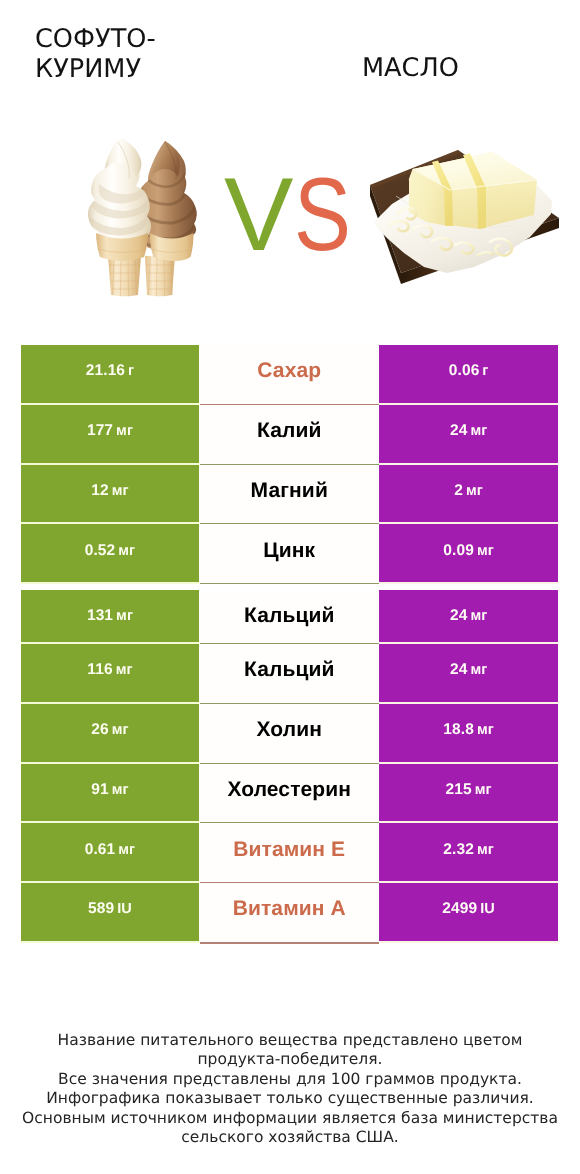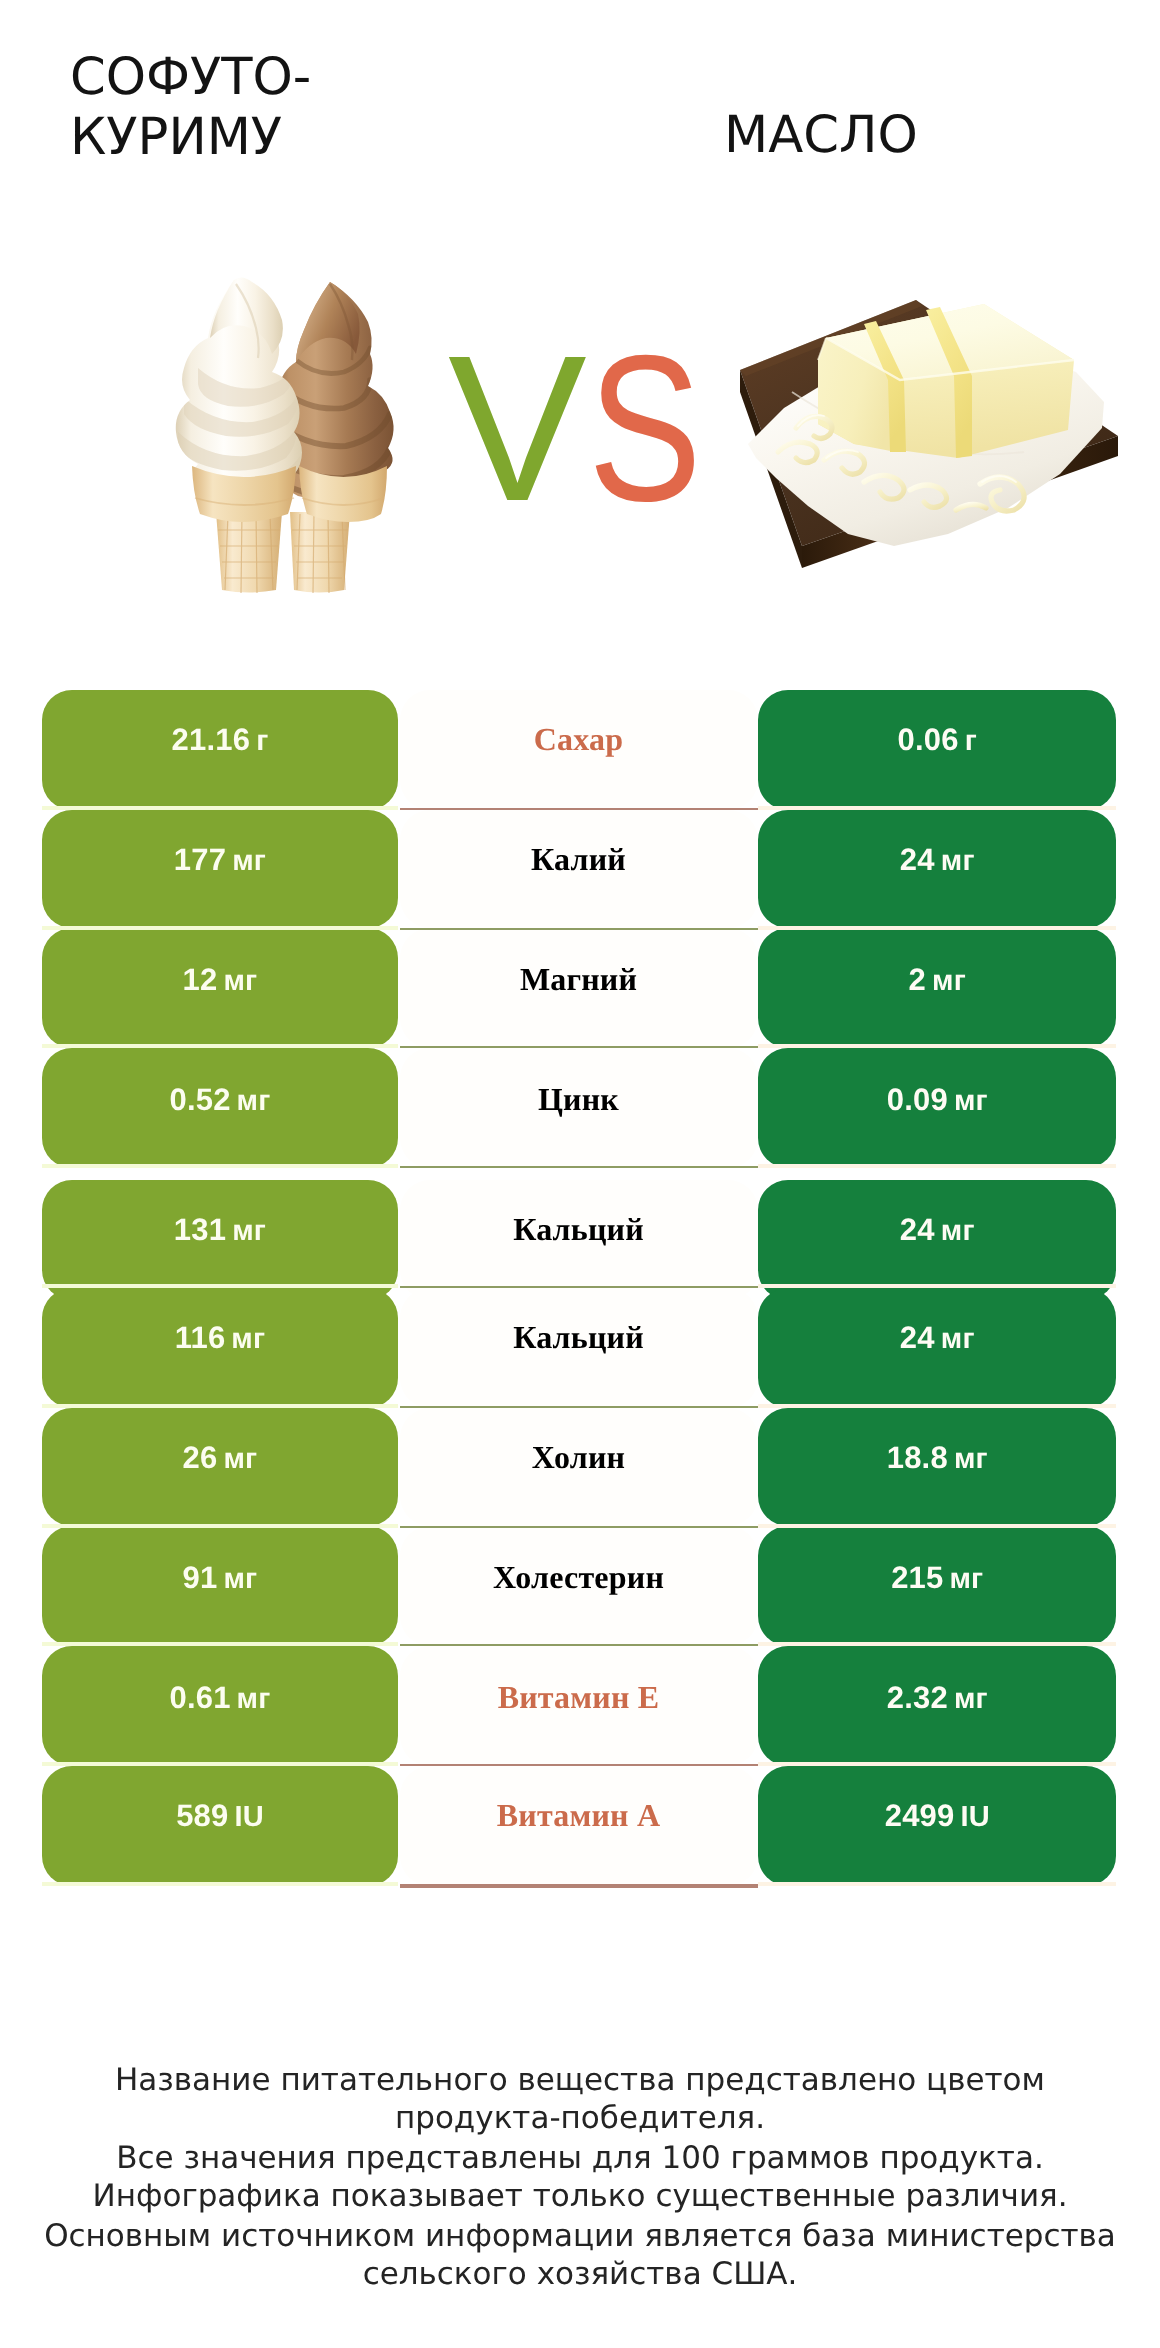--- a/index.html
+++ b/index.html
@@ -33,27 +33,27 @@
   .vs .s { display:inline-block; transform:scaleX(0.82); transform-origin:left center; margin-left:1px; }
   .vs .v { color:#7FA72E; }
   .vs .s { color:#E1684A; }
   .hero-art { position:absolute; left:0; top:0; width:580px; height:320px; }
 
   
   .table { position:absolute; left:21px; top:344.8px; width:537px; height:598px; }
   .sep { z-index:2; }
   .row { position:absolute; left:0; width:537px; height:59.8px; }
   .cell { position:absolute; top:0; height:59.8px; box-sizing:border-box;
-          display:flex; align-items:center; justify-content:center;border-radius:15px; }
+          display:flex; align-items:center; justify-content:center; }
   .cell-left  { left:0px;   width:178px; color:#fcfdf0; background:#80A630; }
   .cell-mid   { left:179px; width:178.5px; background:#fffefc; }
-  .cell-right { left:358.3px; width:178.7px; color:#fefcf4; background:#15803d; }
+  .cell-right { left:358.3px; width:178.7px; color:#fefcf4; background:#a21caf; }
   .val { position:relative; top:-3.5px; font-size:15.5px; font-weight:bold; letter-spacing:0.1px; white-space:nowrap; }
   .val .u { font-size:14.5px; font-weight:bold; margin-left:3px; }
-  .lbl { position:relative; top:-3.5px; font-size:16px; font-weight:bold; letter-spacing:0.1px;font-family:Liberation Serif, serif; }
+  .lbl { position:relative; top:-3.5px; font-size:21px; font-weight:bold; letter-spacing:0.1px; }
   .lbl.green { color:#000000; }
   .lbl.orange { color:#CB6B4B; }
   .sep { position:absolute; left:0; width:537px; height:2px; }
   .sep .sl { position:absolute; left:0; width:178px; height:2px; background:#f4fad6; }
   .sep .sm { position:absolute; left:179px; width:178.5px; height:1px; top:1px; }
   .sep { pointer-events:none; }
   .sep .sm.green { background:#8e9c63; }
   .sep .sm.orange { background:#b38274; }
   .sep .sr { position:absolute; left:358.3px; width:178.7px; height:2px; background:#fdf3e4; }
 

